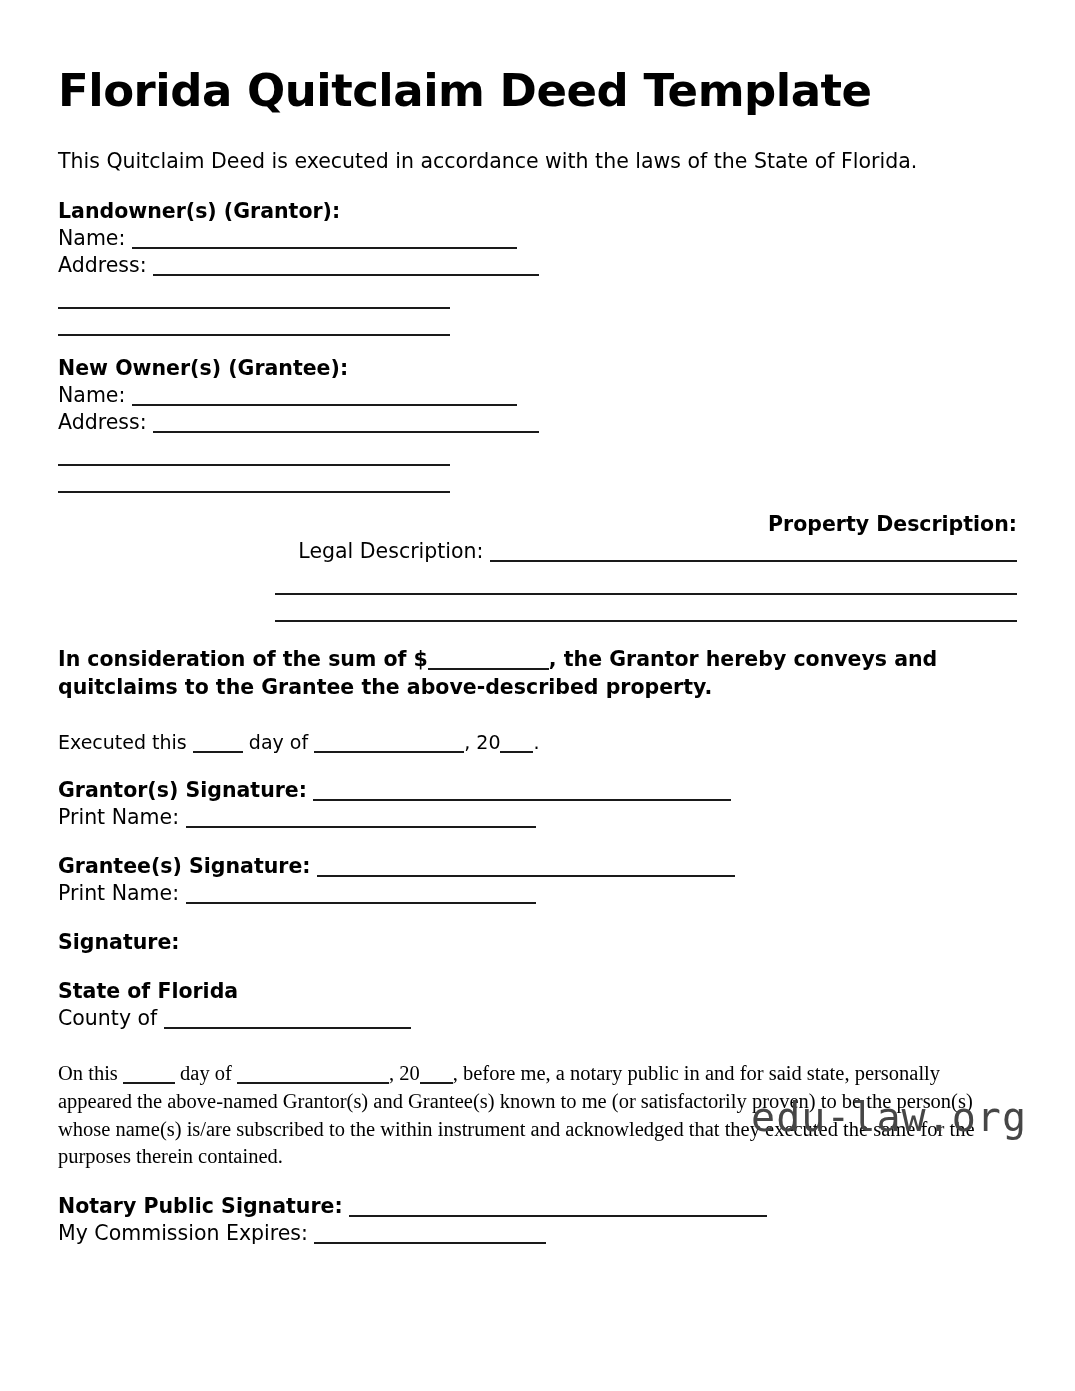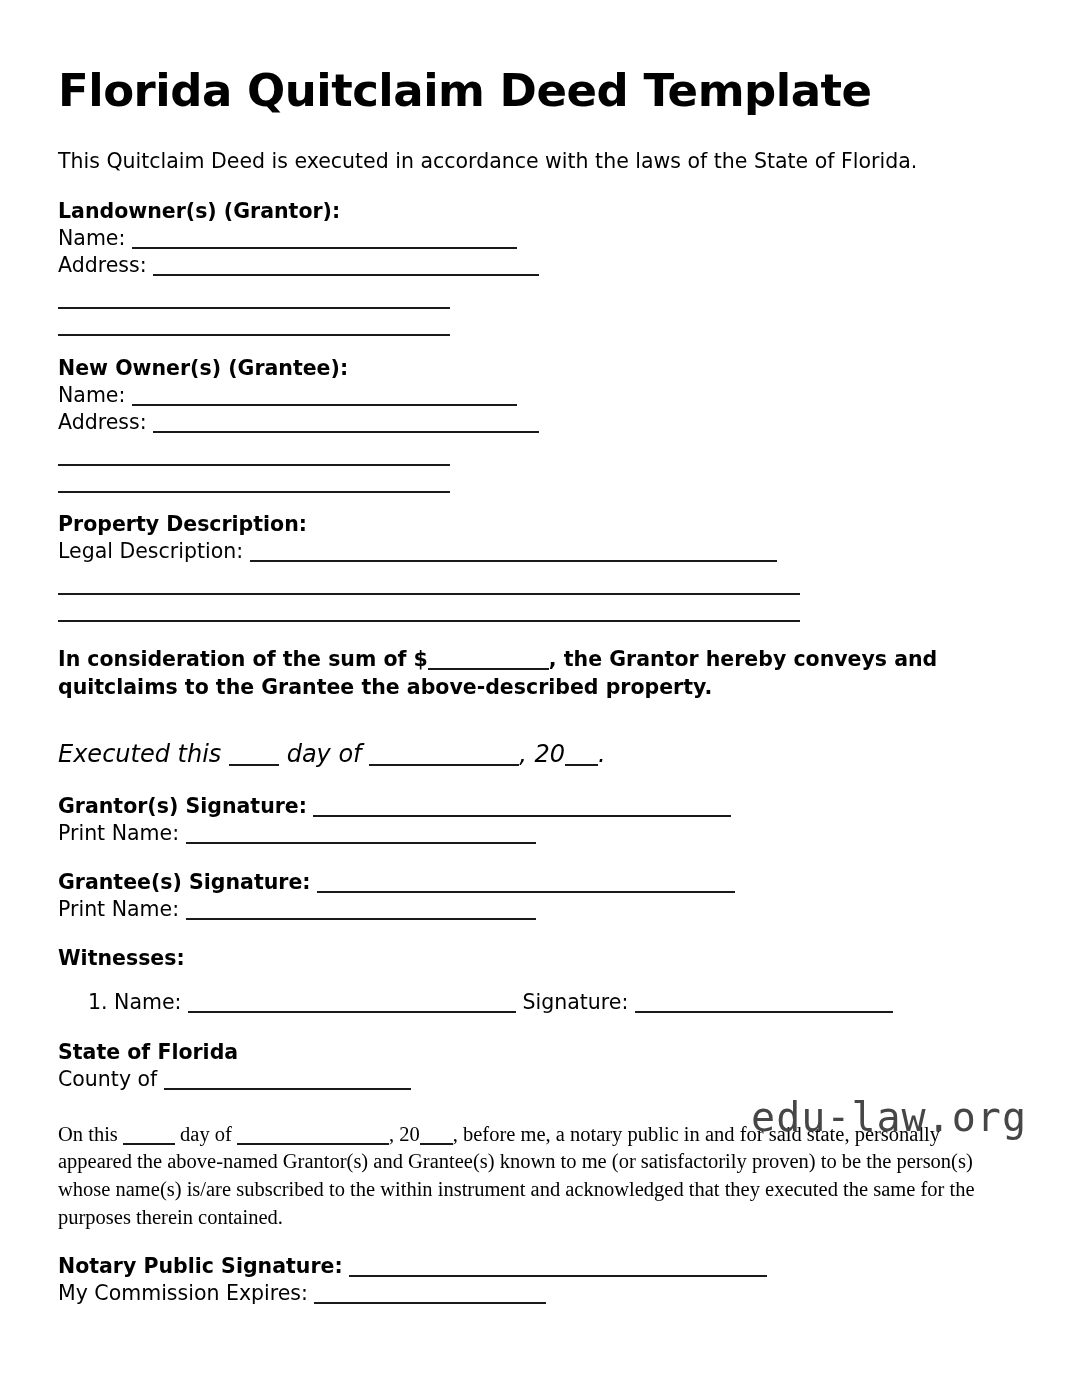--- a/index.html
+++ b/index.html
@@ -37,21 +37,21 @@
   .intro {
     font-size: 20.5px;
     line-height: 1.35;
     margin-top: 32px;
   }
 
   
   .section {
     margin-top: 22px;
   }
-  .section.tight { margin-top: 19px; }
+  .section.tight { margin-top: 19px; text-align: right; }
 
   .heading {
     font-size: 20.5px;
     font-weight: bold;
     line-height: 1.32;
     margin-top: 21px;
   }
   .line {
     font-size: 20.5px;
     line-height: 1.32;
@@ -75,24 +75,23 @@
   
   .consideration {
     font-size: 20.5px;
     font-weight: bold;
     line-height: 1.33;
     margin-top: 27px;
     max-width: 930px;
   }
 
   .executed {
-    font-size: 24px;
-    line-height: 1.32;
-    margin-top: 38px;
-    font-style: italic;
+    font-size: 19px;
+    line-height: 1.32;
+    margin-top: 29px;
   }
 
   
   .witness-list {
     margin-top: 17px;
     padding-left: 30px;
   }
   .witness-row {
     font-size: 20.5px;
     line-height: 1.35;
@@ -207,30 +206,23 @@
       <span class="heading">Grantee(s) Signature:</span>
       <span class="blank" style="width:418px"></span>
     </div>
     <div class="line">
       <span>Print Name:</span>
       <span class="blank" style="width:350px"></span>
     </div>
   </div>
 
   <div class="section">
-    <div class="heading">Witnesses:</div>
+    <div class="heading">Signature:</div>
     <div class="witness-list">
 
-      <div class="witness-row">
-        <span class="wit-num">1.</span>
-        <span>Name:</span>
-        <span class="blank" style="width:328px"></span>
-        <span>Signature:</span>
-        <span class="blank" style="width:258px"></span>
-      </div>
 
 
     </div>
   </div>
 
   <div class="section">
     <div class="heading">State of Florida</div>
     <div class="line">
       <span>County of</span>
       <span class="blank" style="width:247px"></span>

